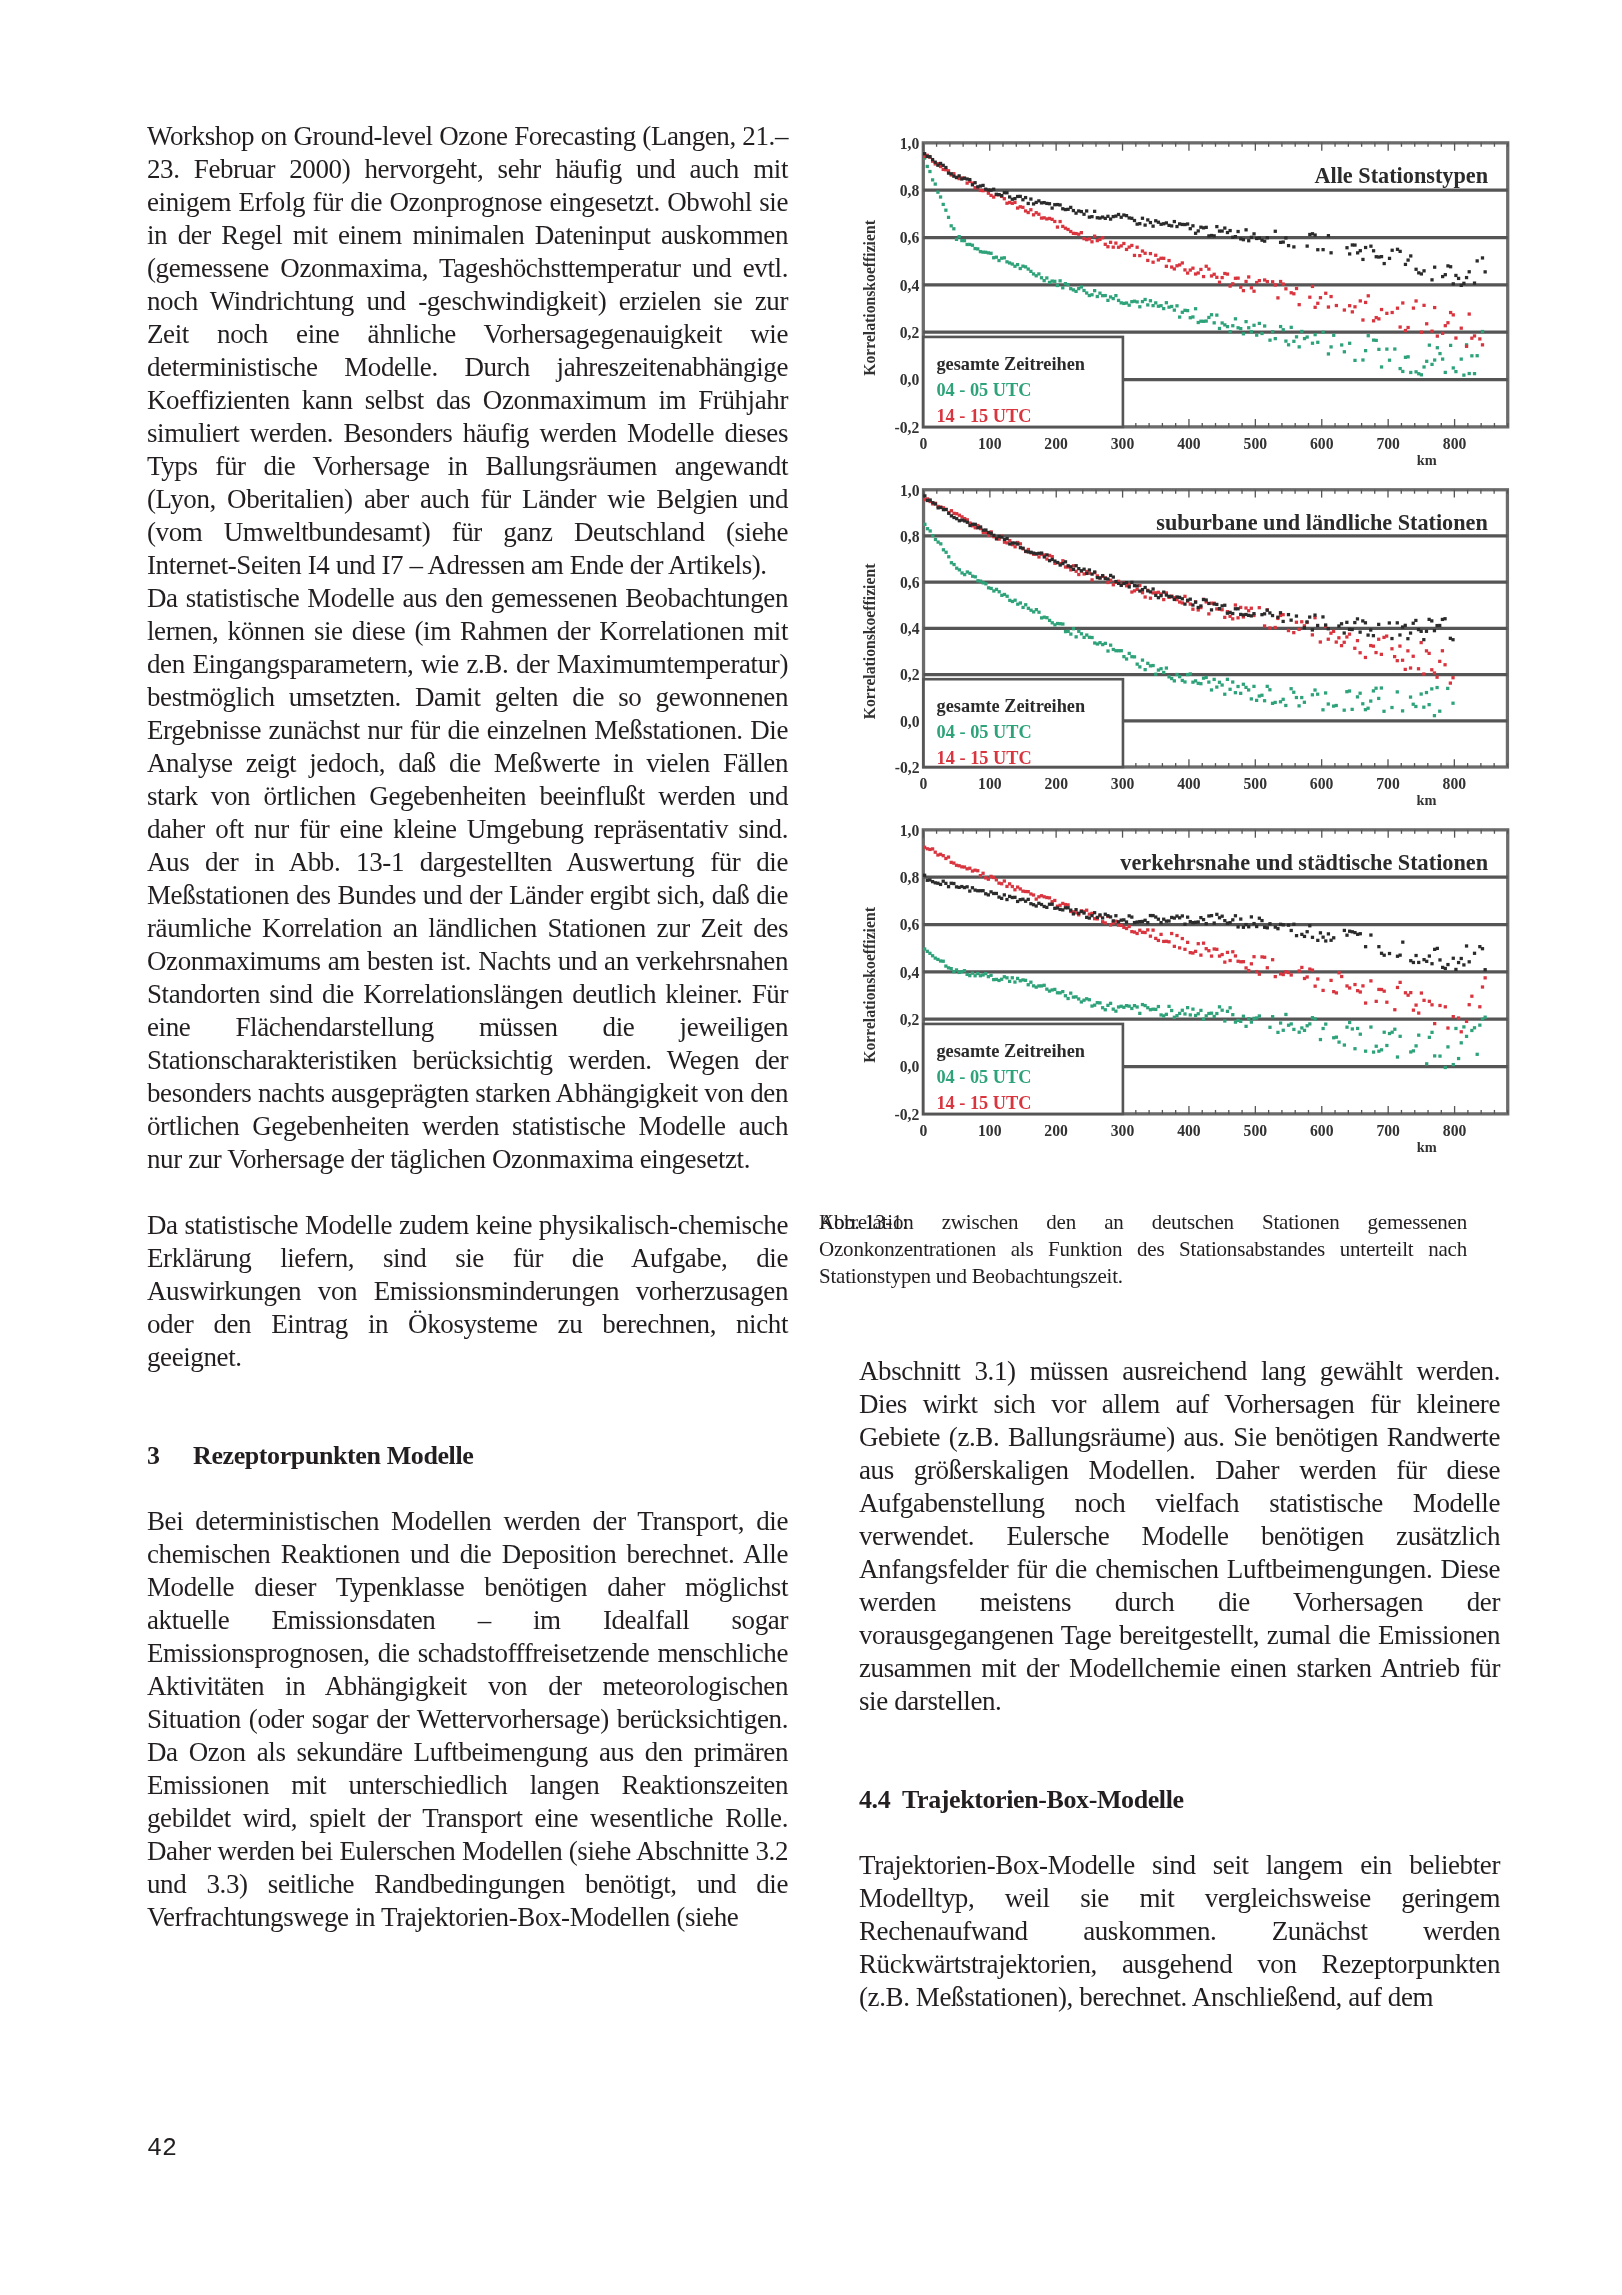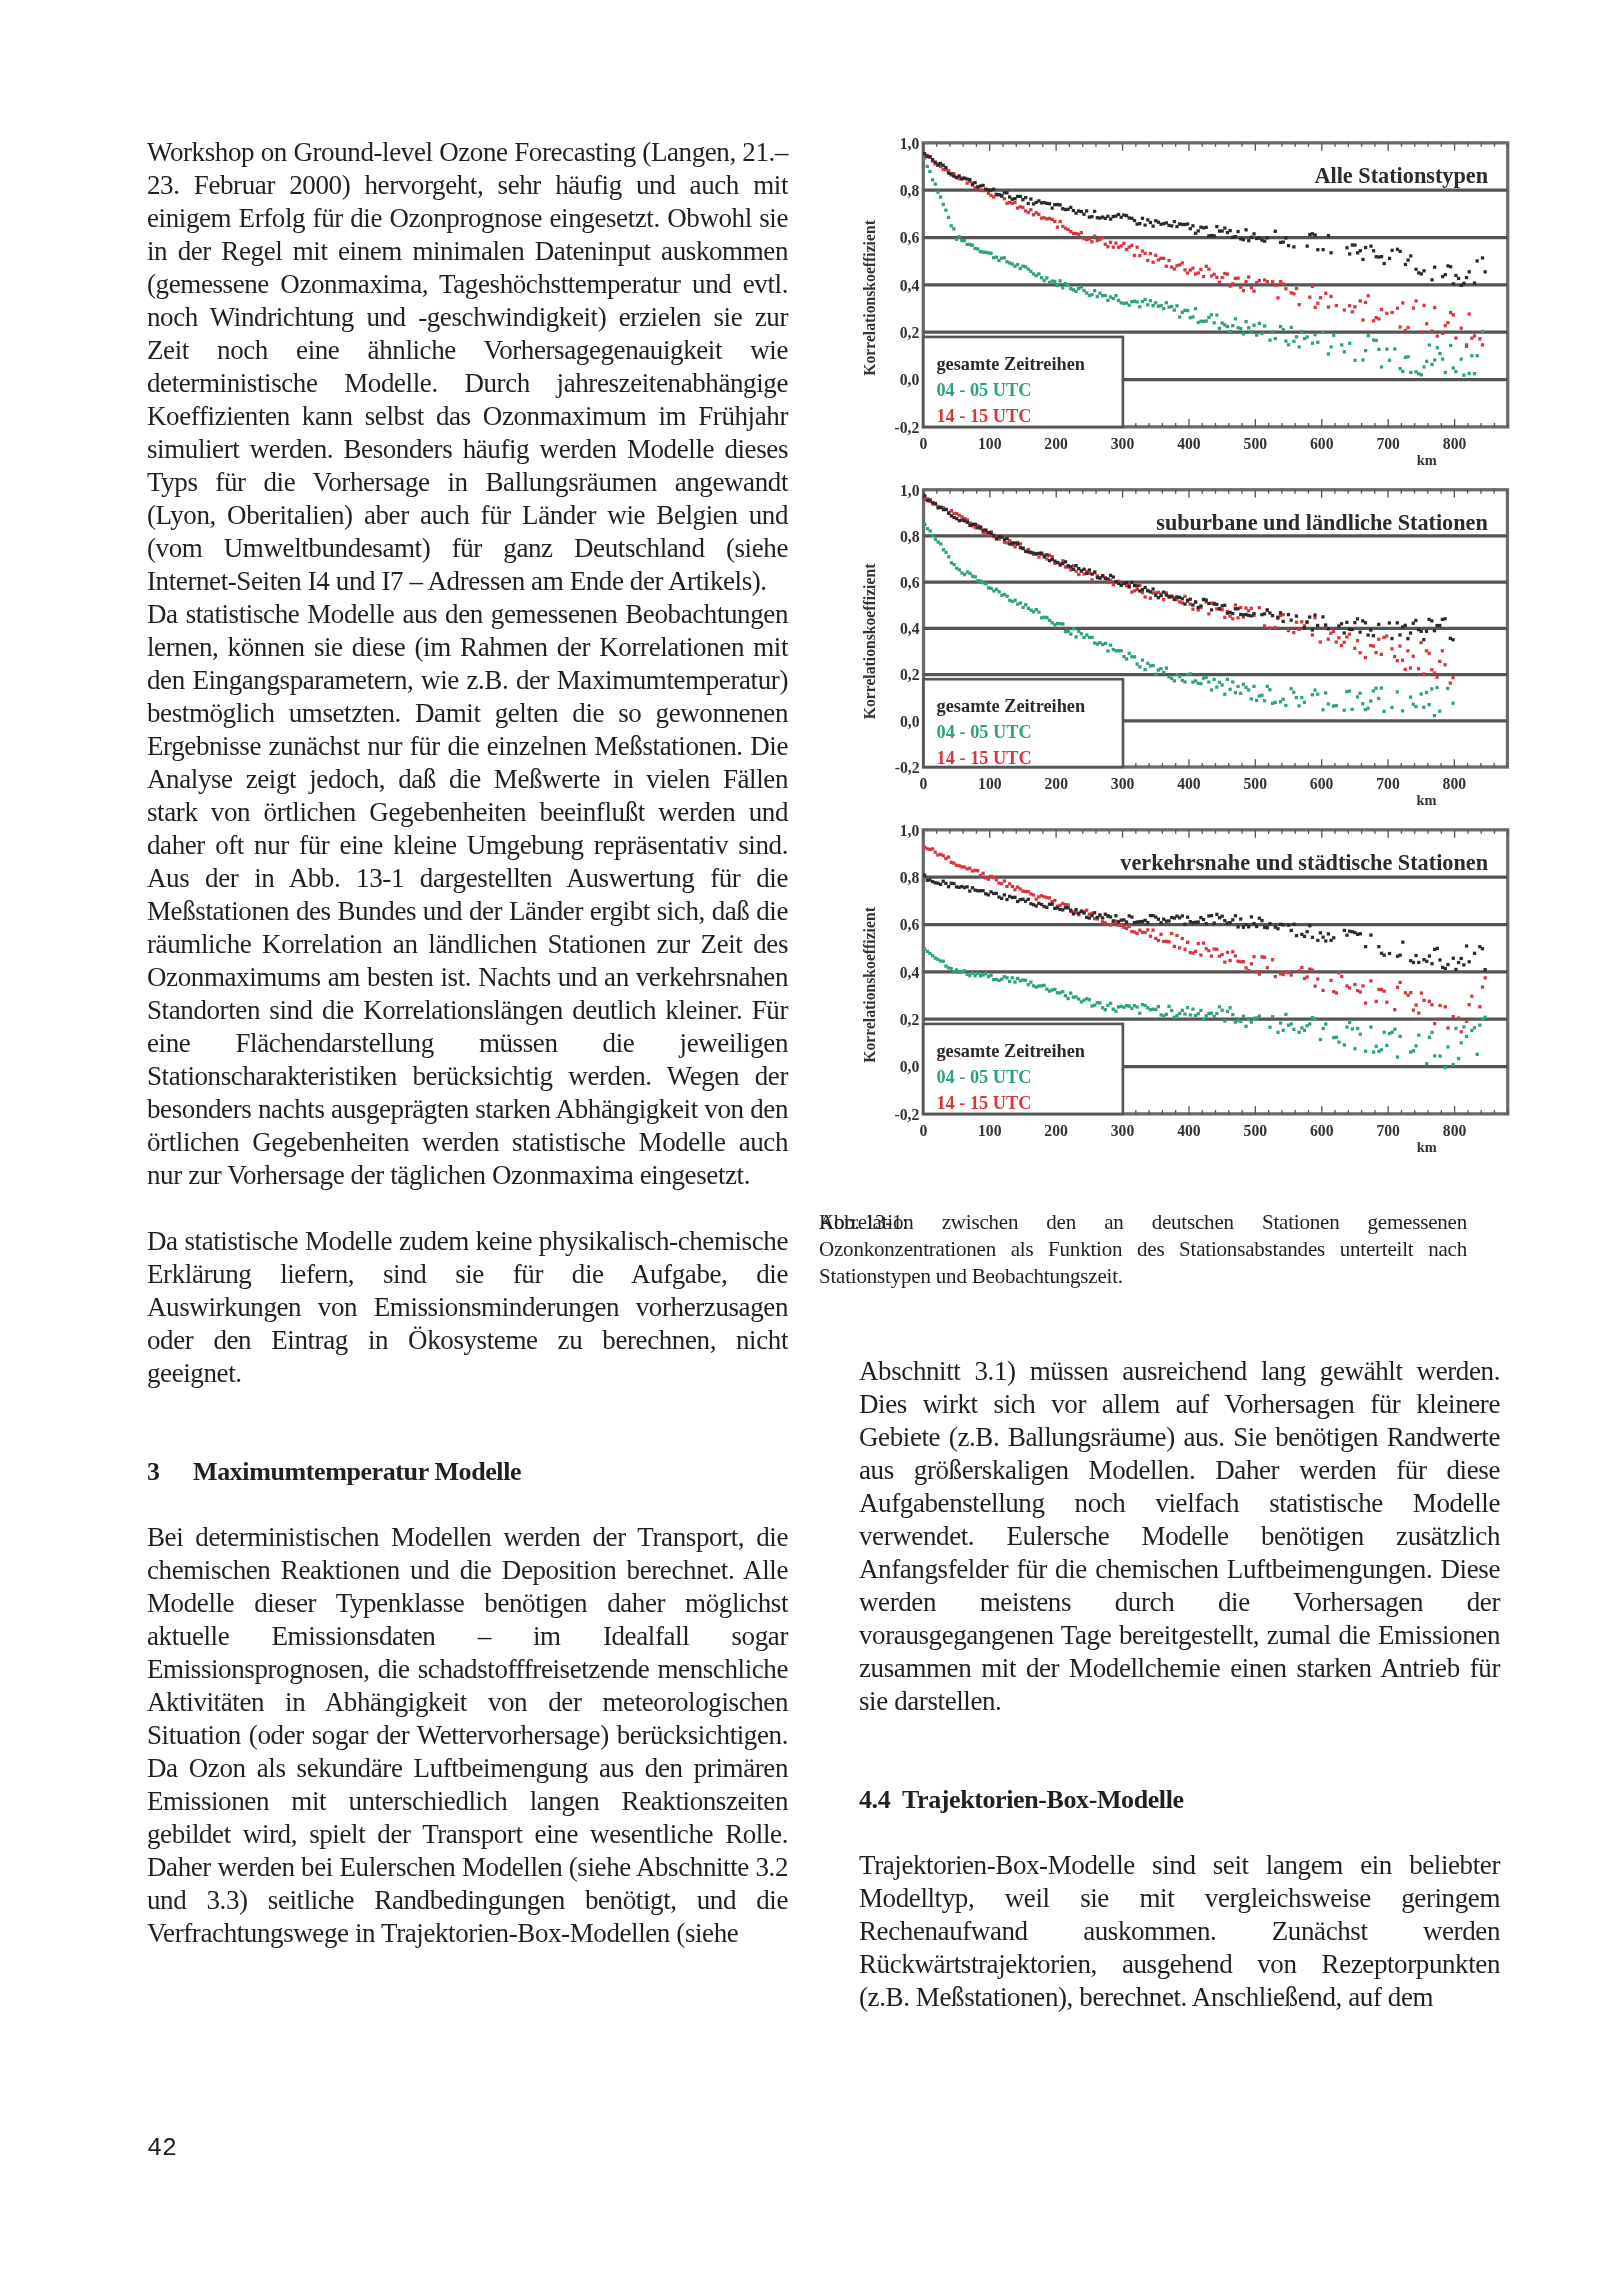--- a/index.html
+++ b/index.html
@@ -1,18 +1,18 @@
 <!DOCTYPE html>
 <html style="font-size:10.5px"><head>
 <meta charset="utf-8">
 <style>
   html, body { margin: 0; padding: 0; background: #ffffff; }
   body { width: 1622px; height: 2295px; position: relative; overflow: hidden; color: #231f20; }
   .col { position: absolute; font-family: "Liberation Serif", "DejaVu Serif", serif; font-size: 27px; line-height: 33px; text-align: justify; letter-spacing: -0.4px; }
-  #left-col { left: 147px; top: 136px; width: 641px; }
+  #left-col { left: 147px; top: 120px; width: 641px; }
   #right-col { left: 859px; top: 1355px; width: 641px; }
   .col p { margin: 0; }
   .gap1 { height: 33px; }
   .gap2 { height: 65px; }
   .heading { font-weight: bold; font-size: 26px; letter-spacing: -0.4px; }
   .heading .num { display: inline-block; width: 46px; }
   .heading .num31 { display: inline-block; width: 43px; }
   #page-number { position: absolute; left: 147px; top: 2134px; font-family: Liberation Mono, monospace; font-size: 25px; }
 
   .chart { position: absolute; left: 850px; width: 661px; font-family: "Liberation Serif", "DejaVu Serif", serif; }
@@ -27,21 +27,21 @@
 </style>
 </head>
 <body>
 
 <div id="left-col" class="col">
   <p>Workshop on Ground-level Ozone Forecasting (Langen, 21.–23. Februar 2000) hervorgeht, sehr häufig und auch mit einigem Erfolg für die Ozonprognose eingesetzt. Obwohl sie in der Regel mit einem minimalen Dateninput auskommen (gemessene Ozonmaxima, Tageshöchsttemperatur und evtl. noch Windrichtung und -geschwindigkeit) erzielen sie zur Zeit noch eine ähnliche Vorhersagegenauigkeit wie deterministische Modelle. Durch jahreszeitenabhängige Koeffizienten kann selbst das Ozonmaximum im Frühjahr simuliert werden. Besonders häufig werden Modelle dieses Typs für die Vorhersage in Ballungsräumen angewandt (Lyon, Oberitalien) aber auch für Länder wie Belgien und (vom Umweltbundesamt) für ganz Deutschland (siehe Internet-Seiten I4 und I7 – Adressen am Ende der Artikels).</p>
   <p>Da statistische Modelle aus den gemessenen Beobachtungen lernen, können sie diese (im Rahmen der Korrelationen mit den Eingangsparametern, wie z.B. der Maximumtemperatur) bestmöglich umsetzten. Damit gelten die so gewonnenen Ergebnisse zunächst nur für die einzelnen Meßstationen. Die Analyse zeigt jedoch, daß die Meßwerte in vielen Fällen stark von örtlichen Gegebenheiten beeinflußt werden und daher oft nur für eine kleine Umgebung repräsentativ sind. Aus der in Abb. 13-1 dargestellten Auswertung für die Meßstationen des Bundes und der Länder ergibt sich, daß die räumliche Korrelation an ländlichen Stationen zur Zeit des Ozonmaximums am besten ist. Nachts und an verkehrsnahen Standorten sind die Korrelationslängen deutlich kleiner. Für eine Flächendarstellung müssen die jeweiligen Stationscharakteristiken berücksichtig werden. Wegen der besonders nachts ausgeprägten starken Abhängigkeit von den örtlichen Gegebenheiten werden statistische Modelle auch nur zur Vorhersage der täglichen Ozonmaxima eingesetzt.</p>
   <div class="gap1"></div>
   <p>Da statistische Modelle zudem keine physikalisch-chemische Erklärung liefern, sind sie für die Aufgabe, die Auswirkungen von Emissionsminderungen vorherzusagen oder den Eintrag in Ökosysteme zu berechnen, nicht geeignet.</p>
   <div class="gap2"></div>
-  <p class="heading"><span class="num">3</span><span>Maximumtemperatur Modelle</span></p>
+  <p class="heading"><span class="num">3</span><span>Rezeptorpunkten Modelle</span></p>
   <div class="gap1"></div>
   <p>Bei deterministischen Modellen werden der Transport, die chemischen Reaktionen und die Deposition berechnet. Alle Modelle dieser Typenklasse benötigen daher möglichst aktuelle Emissionsdaten – im Idealfall sogar Emissionsprognosen, die schadstofffreisetzende menschliche Aktivitäten in Abhängigkeit von der meteorologischen Situation (oder sogar der Wettervorhersage) berücksichtigen. Da Ozon als sekundäre Luftbeimengung aus den primären Emissionen mit unterschiedlich langen Reaktionszeiten gebildet wird, spielt der Transport eine wesentliche Rolle. Daher werden bei Eulerschen Modellen (siehe Abschnitte 3.2 und 3.3) seitliche Randbedingungen benötigt, und die Verfrachtungswege in Trajektorien-Box-Modellen (siehe</p>
 </div>
 
 <div id="chart-1" class="chart">
     <svg width="661" height="347" viewBox="0 0 1010 530">
       <rect x="112" y="18" width="893" height="434" fill="#fff" stroke="#6b6b6b" stroke-width="5"></rect>
       <line x1="112" x2="1005" y1="379.66666666666663" y2="379.66666666666663" stroke="#555555" stroke-width="5"></line>
       <line x1="112" x2="1005" y1="307.3333333333333" y2="307.3333333333333" stroke="#555555" stroke-width="5"></line>
       <line x1="112" x2="1005" y1="234.99999999999994" y2="234.99999999999994" stroke="#555555" stroke-width="5"></line>

